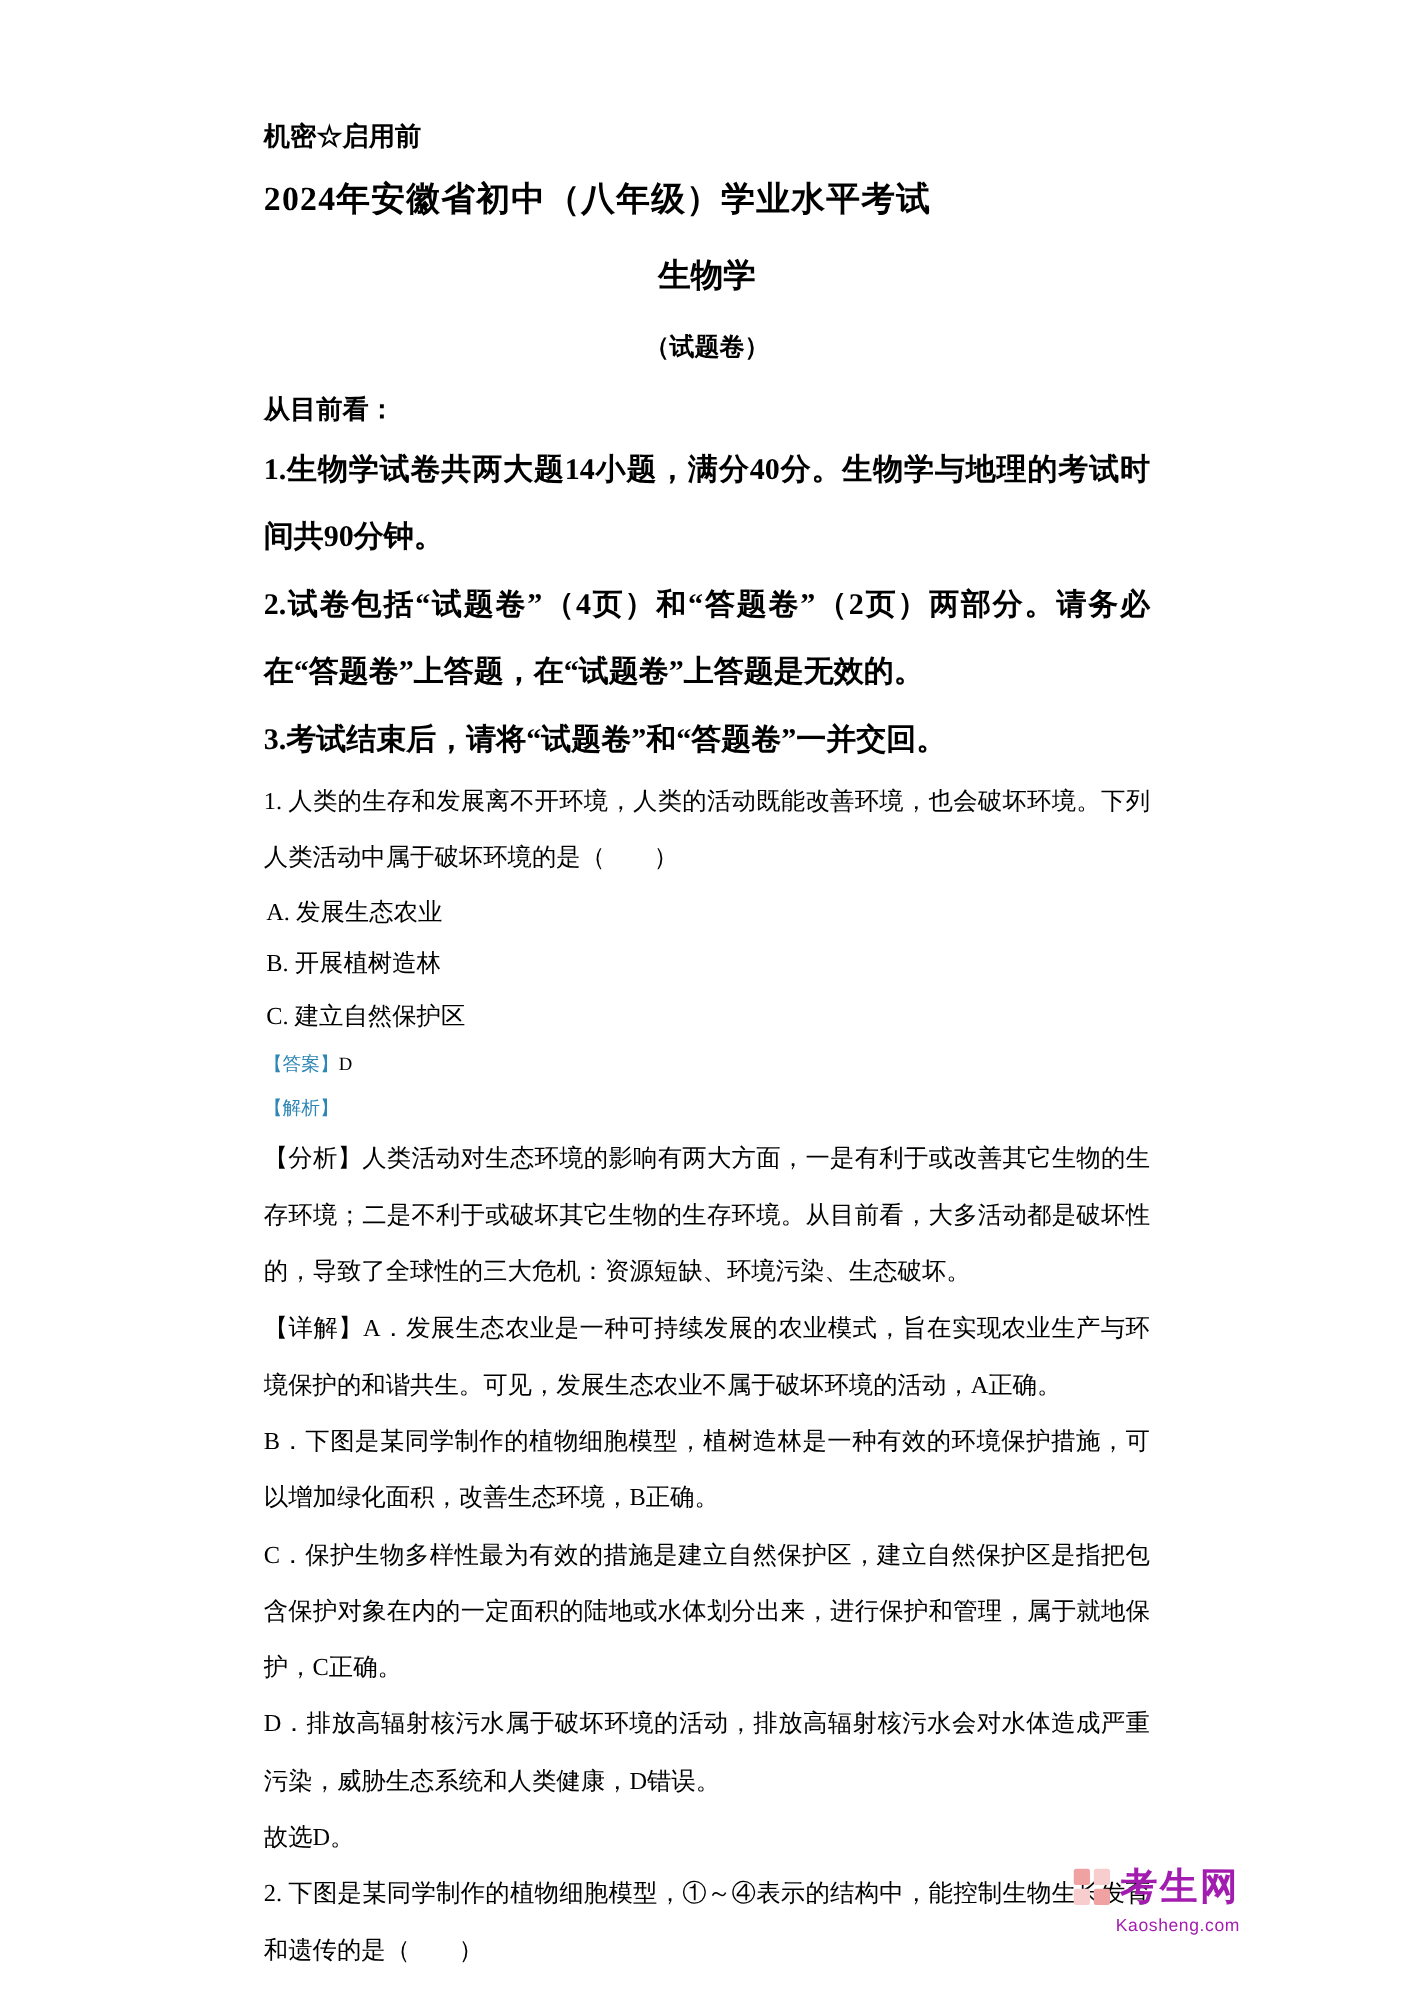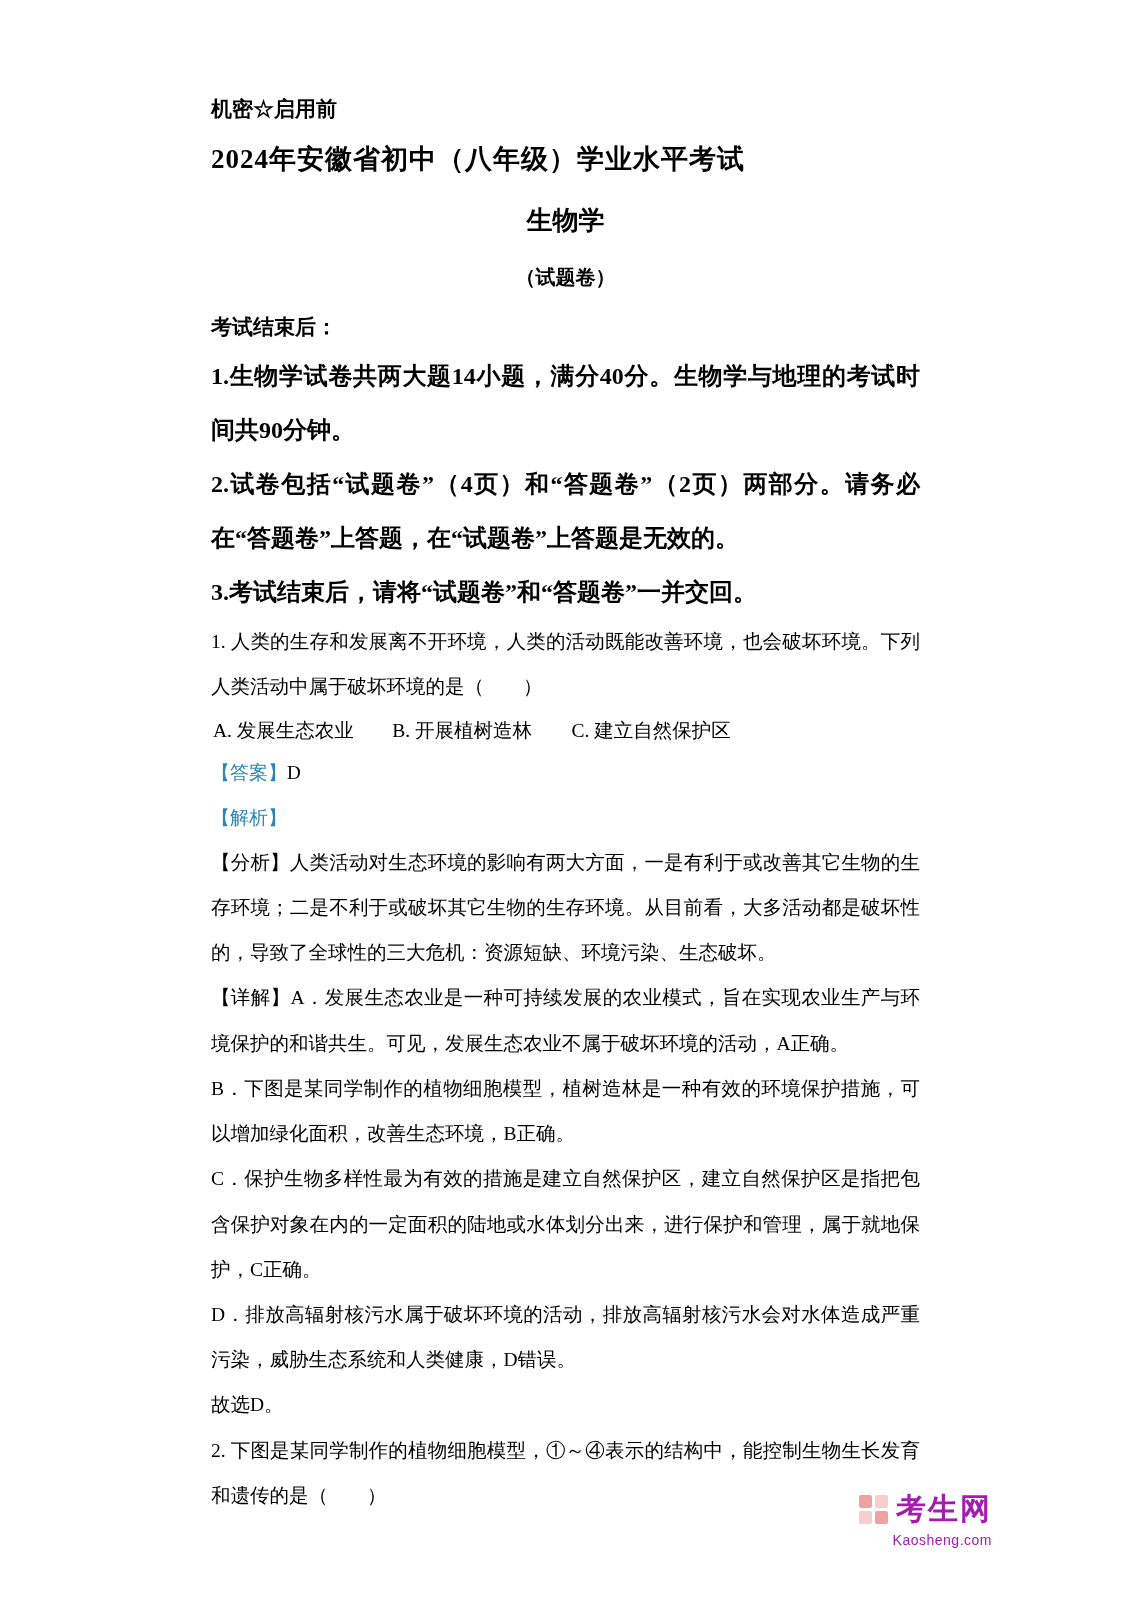--- a/index.html
+++ b/index.html
@@ -57,29 +57,29 @@
     line-height: 2.25;
     text-align: justify;
   }
   p.body-par {
     font-size: 19.5px;
     line-height: 2.32;
     text-align: justify;
   }
   .options {
     display: grid;
-    grid-template-columns: 1fr 1fr 1fr 1fr;
+    grid-template-columns: 1fr;
     column-gap: 10px;
     font-size: 19.5px;
     line-height: 2.15;
     padding-left: 2px;
   }
   .accent { color: #2e86b5; }
   .answer-line, .jiexi-line {
-    font-size: 19px;
+    font-size: 15px;
     line-height: 2.32;
   }
   .watermark {
     position: absolute;
     right: 28px;
     bottom: 52px;
     color: #a21caf;
     text-align: right;
     user-select: none;
   }
@@ -115,21 +115,21 @@
 <div class="page">
 
   <div class="classification">机密☆启用前</div>
 
   <div class="title">2024年安徽省初中（八年级）学业水平考试</div>
 
   <div class="subject">生物学</div>
 
   <div class="paper-label">（试题卷）</div>
 
-  <div class="notice-heading">考试结束后：</div>
+  <div class="notice-heading">从目前看：</div>
 
   <p class="notice">1.生物学试卷共两大题14小题，满分40分。生物学与地理的考试时间共90分钟。</p>
   <p class="notice">2.试卷包括“试题卷”（4页）和“答题卷”（2页）两部分。请务必在“答题卷”上答题，在“试题卷”上答题是无效的。</p>
   <p class="notice">3.考试结束后，请将“试题卷”和“答题卷”一并交回。</p>
 
 
   <p class="body-par">1. 人类的生存和发展离不开环境，人类的活动既能改善环境，也会破坏环境。下列人类活动中属于破坏环境的是（　　）</p>
 
   <div class="options">
     <div class="option">A. 发展生态农业</div>

